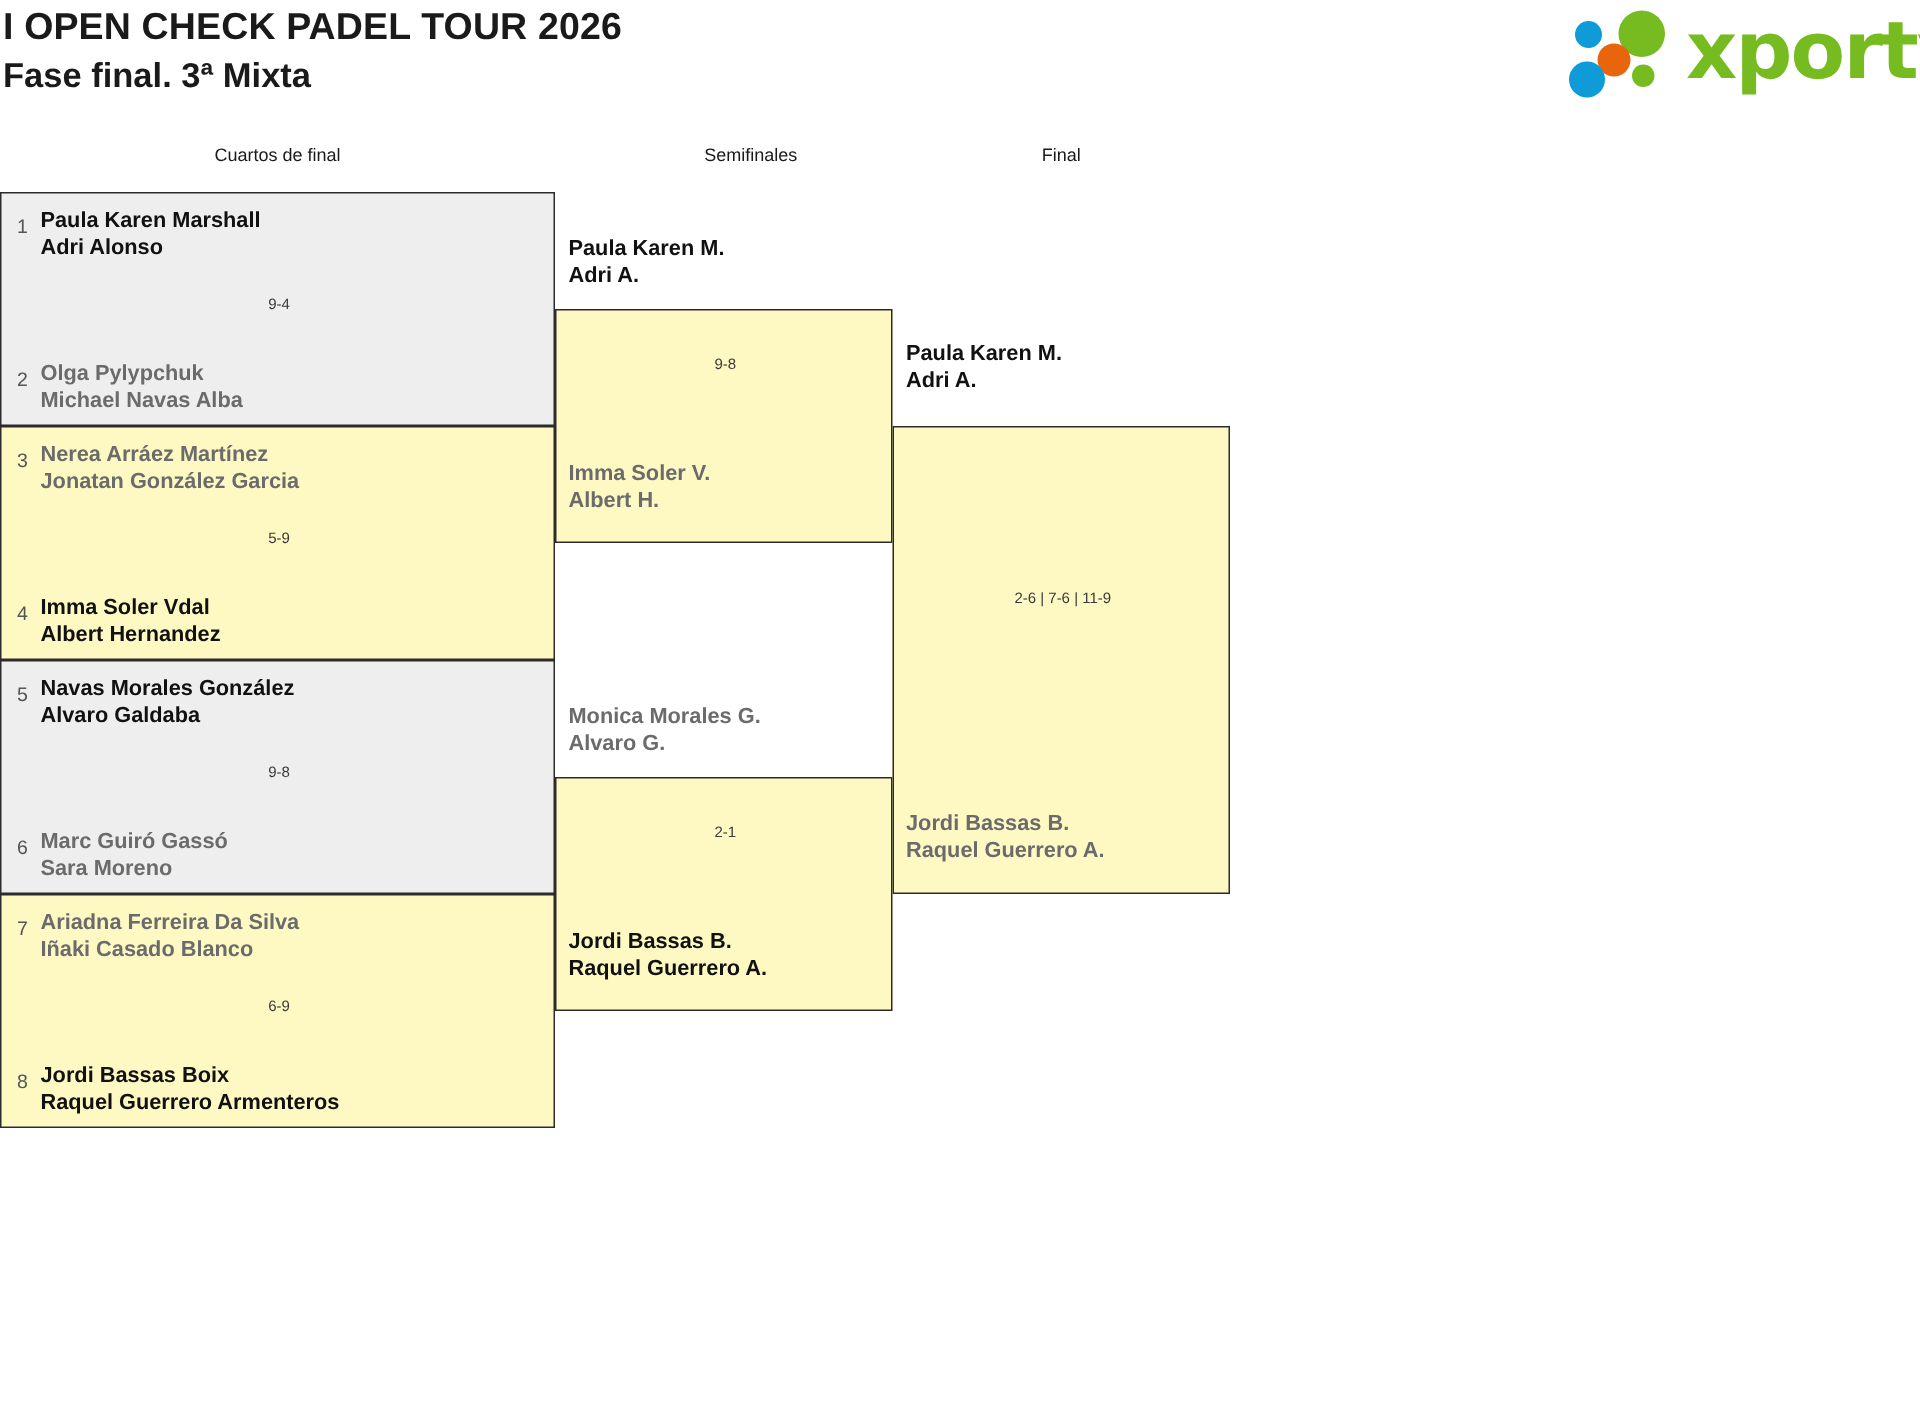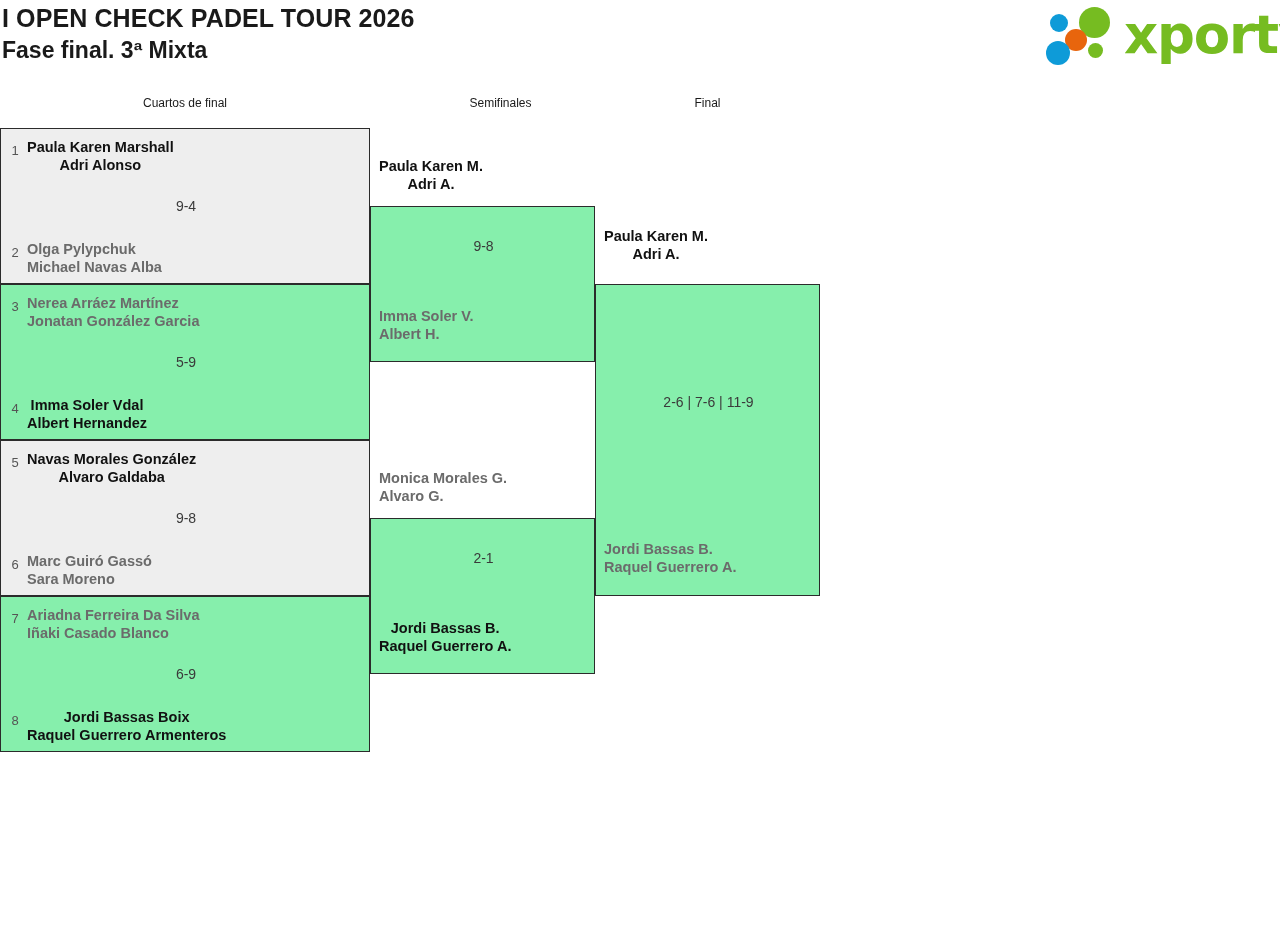--- a/index.html
+++ b/index.html
@@ -78,45 +78,45 @@
     left: 0; top: 0;
     width: 1280px; height: 949px;
   }
 
   .match-box {
     position: absolute;
     box-sizing: border-box;
     border: 1px solid #2b2b2b;
   }
   .match-box.shaded { background: #eeeeee; }
-  .match-box.plain  { background: #86efac; }
+  .match-box.plain  { background: #fef9c3; }
 
   .team {
     position: absolute;
     left: 26px;
     font-size: 14.5px;
     line-height: 18px;
     white-space: nowrap;
   }
-  .team.winner { font-weight: bold; color: #111111; text-align: center; }
+  .team.winner { font-weight: bold; color: #111111; }
   .team.loser  { font-weight: bold; color: #6b6b6b; }
   .team .pl { display: block; }
 
   .seed {
     position: absolute;
     left: 7px;
     font-size: 13px;
     color: #555555;
     width: 14px;
     text-align: center;
   }
 
   .score {
     position: absolute;
-    font-size: 14px;
+    font-size: 10px;
     color: #3a3a3a;
     text-align: center;
     white-space: nowrap;
   }
 
   
   .r1 { left: 0px; width: 370px; height: 156px; }
   .r1 .team-top    { top: 9px; }
   .r1 .team-bottom { top: 111px; }
   .r1 .seed-top    { top: 14px; }

